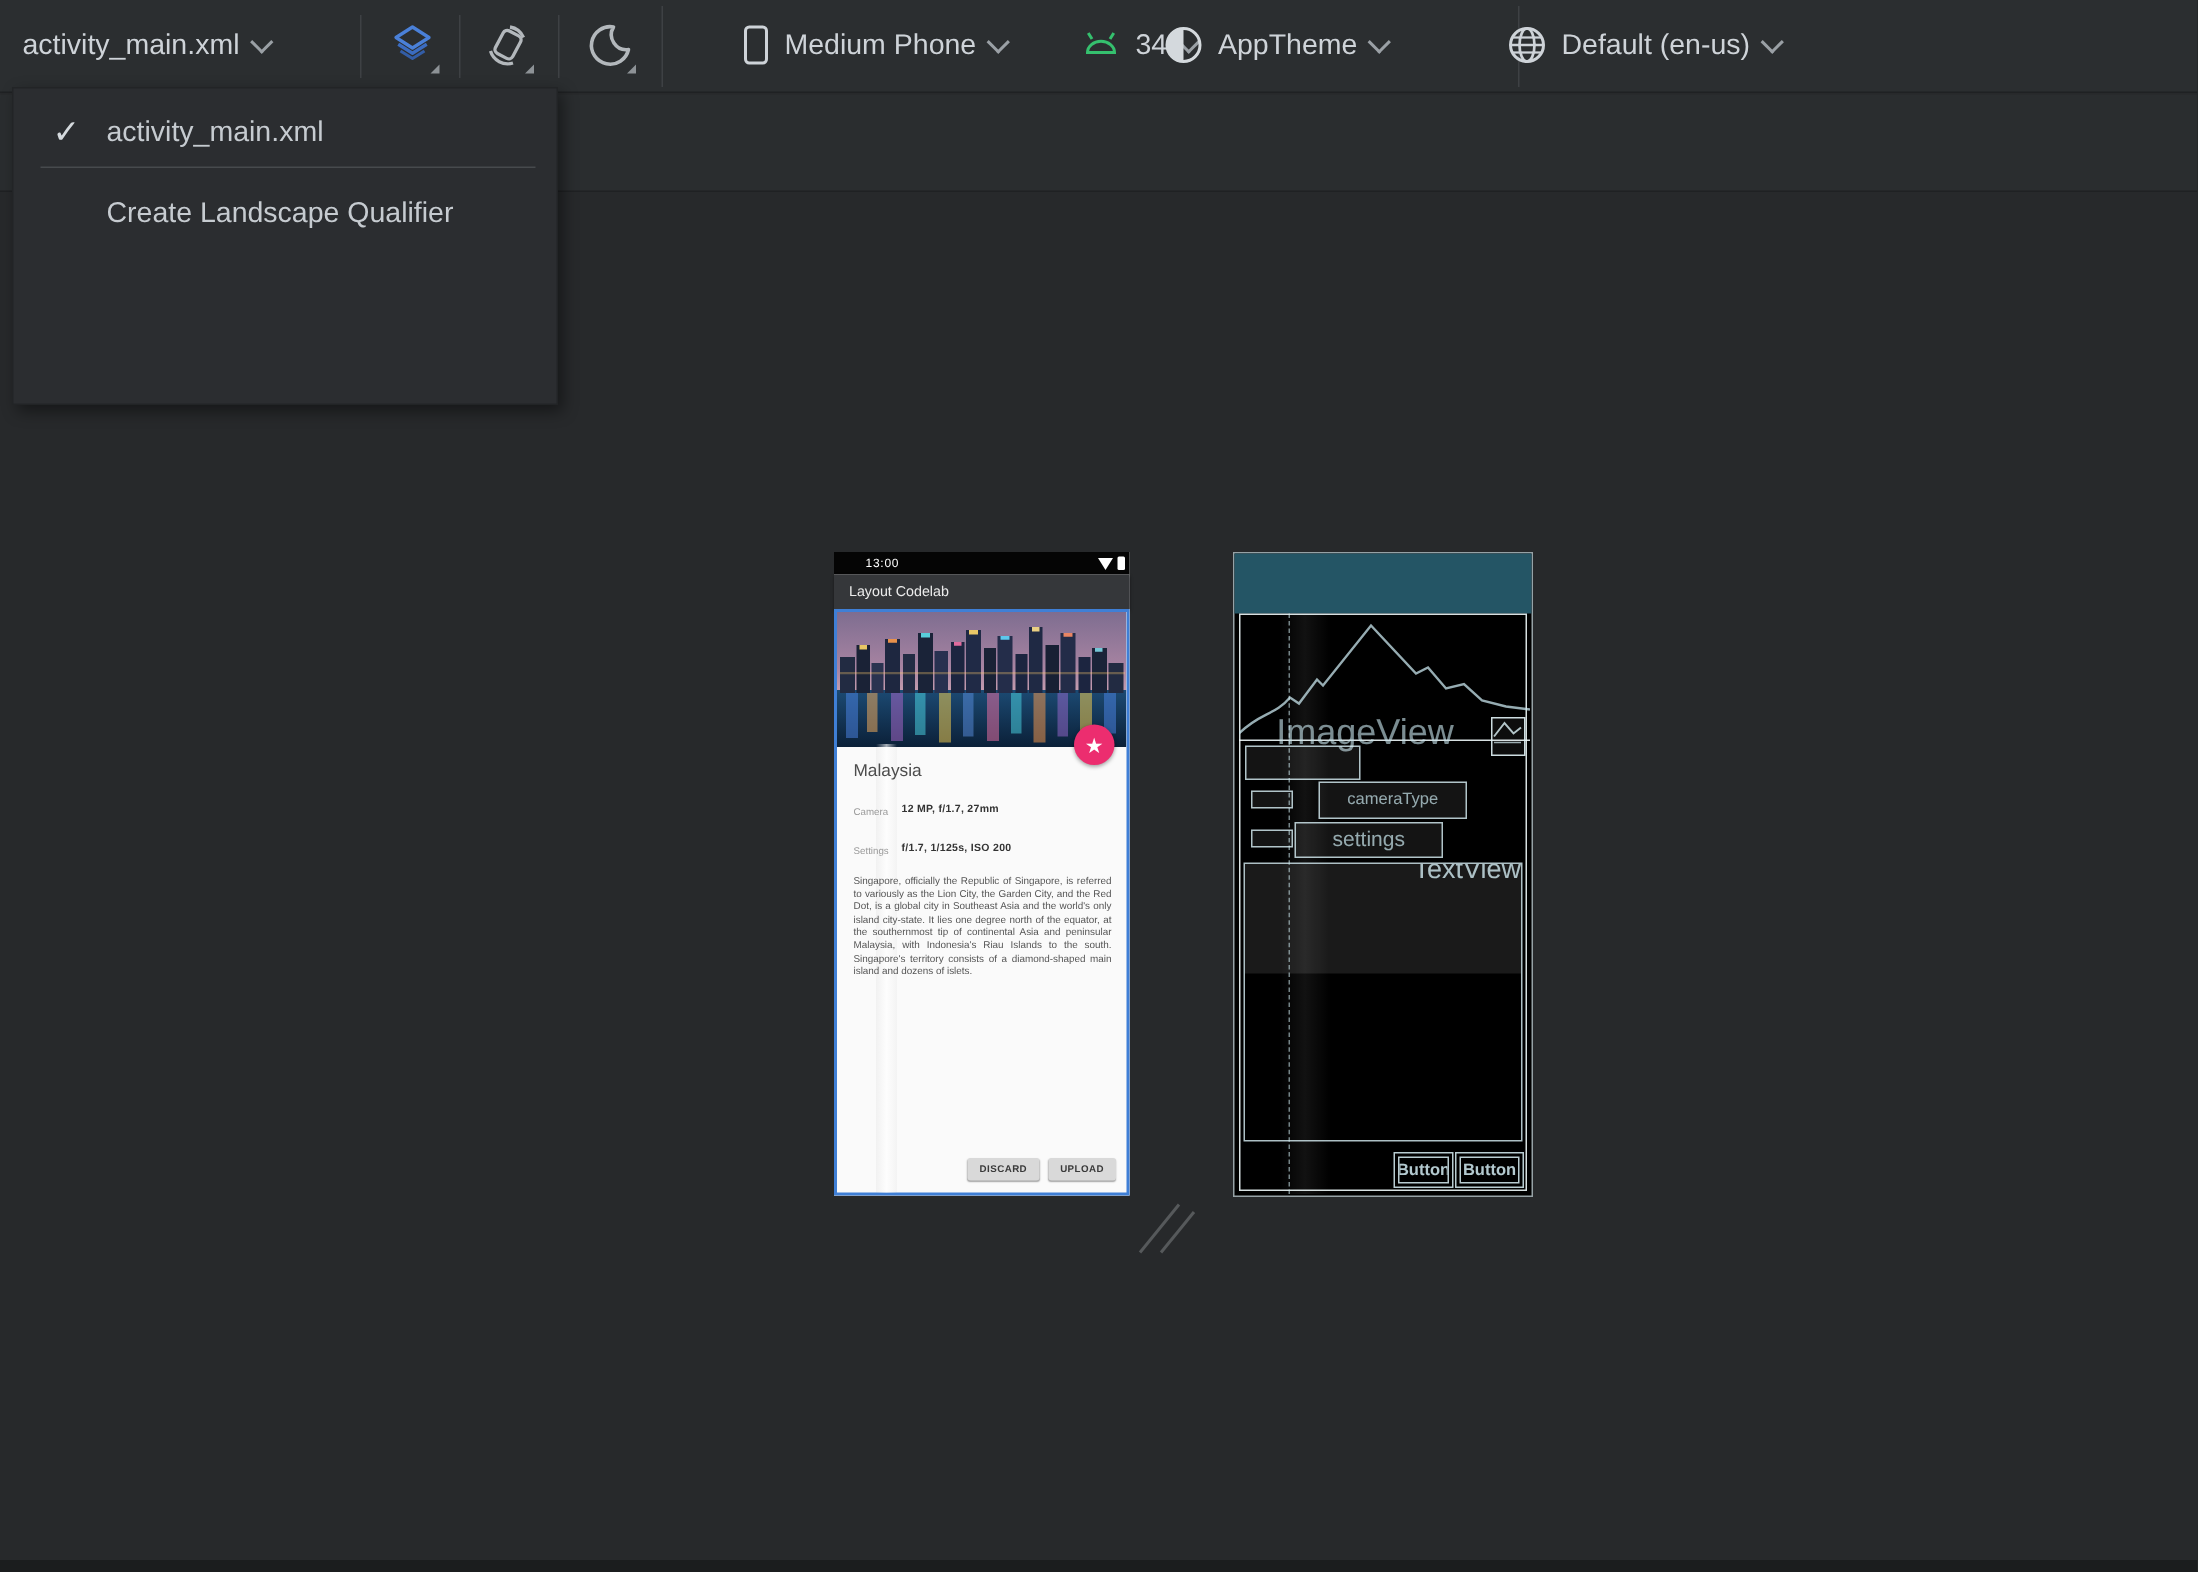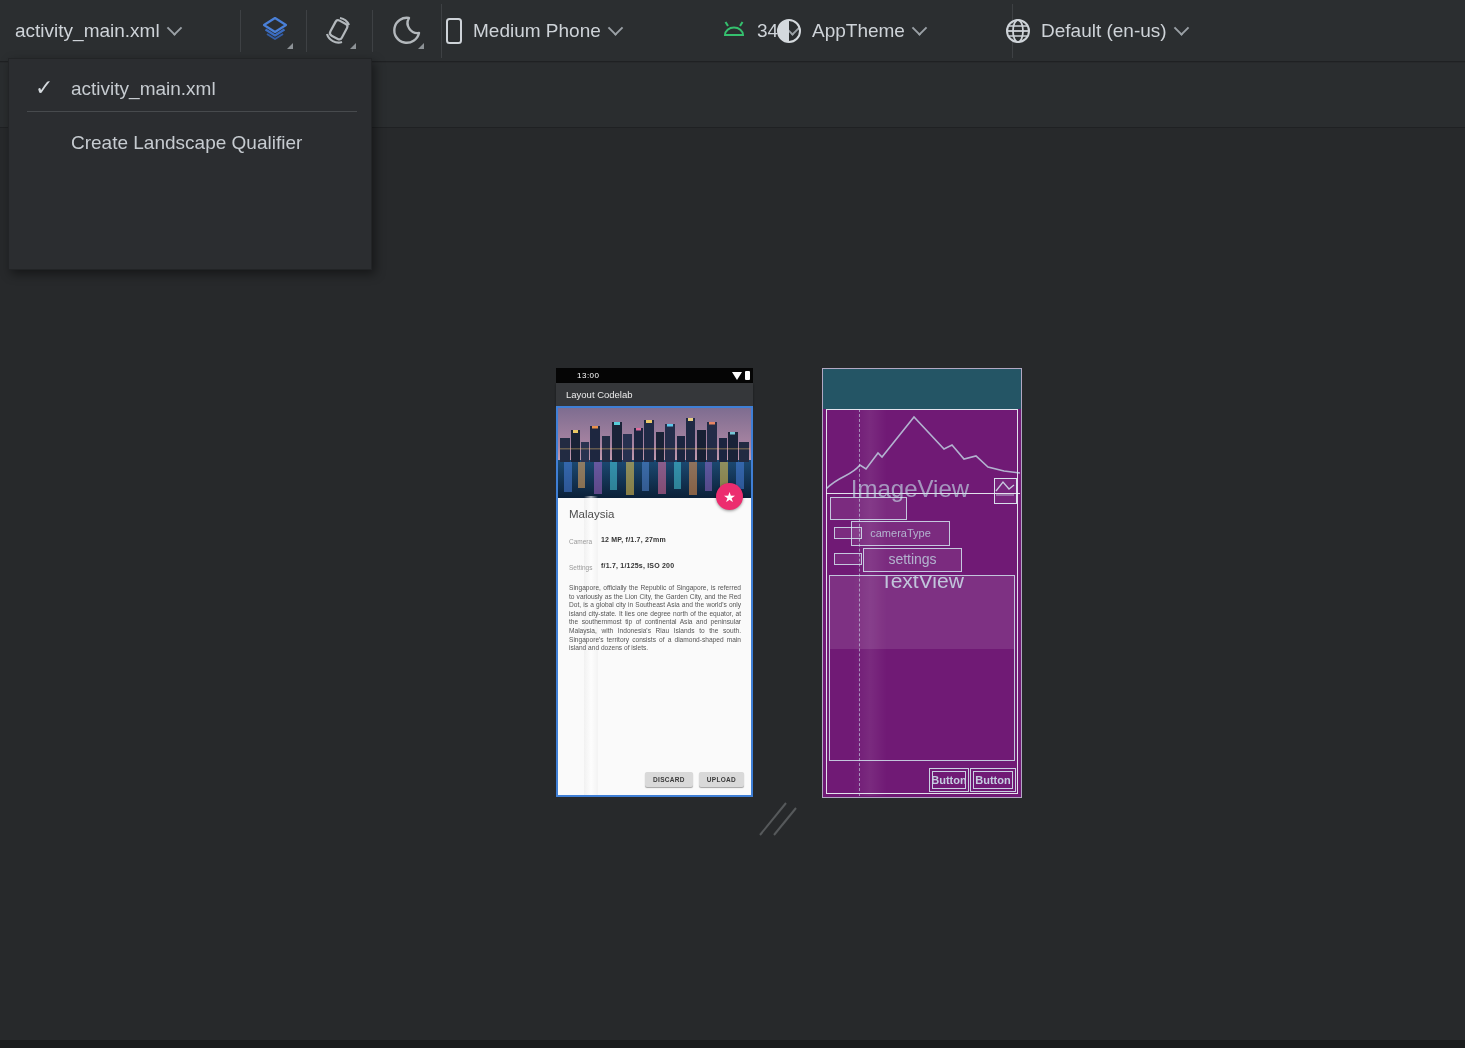--- a/index.html
+++ b/index.html
@@ -39,35 +39,35 @@
   .fab{position:absolute;right:8px;top:75px;width:27px;height:27px;border-radius:50%;background:#ec2d6f;display:flex;align-items:center;justify-content:center;color:#fff;font-size:14px;box-shadow:0 1px 3px rgba(0,0,0,0.4);z-index:5;}
   .fold{position:absolute;left:26px;top:88px;width:14px;height:300px;background:linear-gradient(90deg,rgba(0,0,0,0.05),rgba(255,255,255,0.9) 50%,rgba(0,0,0,0.04));opacity:0.7;pointer-events:none;}
   .card-title{position:absolute;left:11px;top:100px;font-size:11.5px;color:#4d4d4d;}
   .spec-label{position:absolute;left:11px;font-size:6.5px;color:#9a9a9a;}
   .spec-value{position:absolute;left:43px;font-size:7px;color:#333;font-weight:bold;letter-spacing:0.2px;}
   .desc{position:absolute;left:11px;top:176px;width:172px;font-size:6.6px;line-height:8.6px;color:#555;text-align:justify;}
   .btn-row{position:absolute;right:7px;top:364px;display:flex;gap:6px;}
   .flat-btn{background:#d9d9d9;color:#3a3a3a;font-size:6.5px;font-weight:bold;padding:4px 8px;border-radius:2px;box-shadow:0 1px 1px rgba(0,0,0,0.35);letter-spacing:0.3px;}
 
   
-  .bp{position:absolute;left:822px;top:368px;width:200px;height:430px;background:#701a75;border:1px solid rgba(200,216,221,0.75);}
+  .bp{position:absolute;left:822px;top:368px;width:200px;height:430px;background:#000000;border:1px solid rgba(200,216,221,0.75);}
   .bp-topband{position:absolute;left:0;top:0;width:100%;height:40px;background:#245565;}
   .bp-root{position:absolute;left:3px;right:3px;top:40px;bottom:3px;border:1.5px solid rgba(238,248,250,0.9);}
   .bp-guideline{position:absolute;left:36px;top:40px;height:387px;width:0;border-left:1px dashed rgba(210,236,242,0.55);z-index:4;}
   .bp-lightband{position:absolute;left:30px;top:40px;width:34px;height:387px;background:linear-gradient(90deg,rgba(255,255,255,0),rgba(255,255,255,0.07),rgba(255,255,255,0));pointer-events:none;}
   .bp-box{position:absolute;border:1.2px solid rgba(216,240,246,0.8);background:rgba(255,255,255,0.08);}
   .bp-label{color:rgba(200,228,236,0.72);text-align:center;white-space:nowrap;overflow:hidden;}
   .bp-imageview{position:absolute;left:3px;top:40px;width:194px;height:85px;border-bottom:1.5px solid rgba(238,248,250,0.9);}
   .bp-imageview-label{position:absolute;left:0;top:66px;width:168px;font-size:24px;color:rgba(198,227,235,0.62);text-align:center;}
   .bp-fab{position:absolute;left:171px;top:109px;width:23px;height:26px;border:1.5px solid rgba(226,244,248,0.9);background:rgba(255,255,255,0.05);z-index:6;}
   .bp-btn{position:absolute;top:399px;height:24px;border:1px solid rgba(216,240,246,0.85);padding:2px;overflow:hidden;}
   .bp-btn-inner{width:100%;height:100%;border:1px solid rgba(216,240,246,0.85);display:flex;align-items:center;justify-content:center;font-size:11px;color:rgba(210,236,243,0.85);overflow:hidden;white-space:nowrap;font-weight:bold;}
   .bp-textview{position:absolute;left:6px;top:206px;width:186px;height:186px;border:1.2px solid rgba(216,240,246,0.8);overflow:hidden;}
   .bp-textview-hl{position:absolute;left:0;top:0;width:100%;height:73px;background:rgba(255,255,255,0.10);}
-  .bp-textview-label{margin-top:-7px;font-size:21px;text-align:center;color:rgba(205,232,240,0.8);}
+  .bp-textview-label{margin-top:-7px;font-size:18px;text-align:right;color:rgba(205,232,240,0.8);}
 </style>
 </head>
 <body>
 
 <div id="stage">
 
   <div class="toolbar">
 
     <div class="tb-item" style="left:15px;">
       <span>activity_main.xml</span>
@@ -106,21 +106,21 @@
       <span>
         <svg width="34" height="34" viewBox="0 0 34 34">
           <path d="M20 5 A 12.5 12.5 0 1 0 30 20 A 10 10 0 0 1 20 5 Z" fill="none" stroke="#b3b8bc" stroke-width="2.4" stroke-linejoin="round"></path>
         </svg>
       </span>
       <span class="corner-tri"></span>
     </div>
 
     <div class="tb-sep tall" style="left:441px;"></div>
 
-    <div class="tb-item" style="left:444px;">
+    <div class="tb-item" style="left:494px;">
       <span>
         <svg width="20" height="30" viewBox="0 0 20 30" style="margin-top:4px;">
           <rect x="3" y="3" width="14" height="24" rx="2.5" fill="none" stroke="#ced3d8" stroke-width="2"></rect>
         </svg>
       </span>
       <span>Medium Phone</span>
       <span class="chev"></span>
     </div>
 
     <div class="tb-item" style="left:720px;">
@@ -302,21 +302,21 @@
     <div class="bp-fab">
       <svg width="20" height="23" viewBox="0 0 20 23">
         <path d="M1 12 L8 3 L14 10 L19 6" fill="none" stroke="rgba(220,242,248,0.8)" stroke-width="1.3"></path>
         <line x1="1" y1="16" x2="19" y2="16" stroke="rgba(220,242,248,0.7)" stroke-width="1"></line>
       </svg>
     </div>
 
     <div class="bp-box" style="left:7px;top:128px;width:77px;height:23px;"></div>
 
     <div class="bp-box" style="left:11px;top:158px;width:28px;height:12px;"></div>
-    <div class="bp-box bp-label" style="left:28px;top:152px;width:99px;height:25px;font-size:11px;line-height:23px;">cameraType</div>
+    <div class="bp-box bp-label" style="left:56px;top:152px;width:99px;height:25px;font-size:11px;line-height:23px;">cameraType</div>
 
     <div class="bp-box" style="left:11px;top:184px;width:28px;height:12px;"></div>
     <div class="bp-box bp-label" style="left:40px;top:179px;width:99px;height:24px;font-size:14px;line-height:21px;">settings</div>
 
     <div class="bp-textview">
       <div class="bp-textview-hl"></div>
       <div class="bp-textview-label">TextView</div>
     </div>
 
     <div class="bp-btn" style="left:106px;width:40px;">

